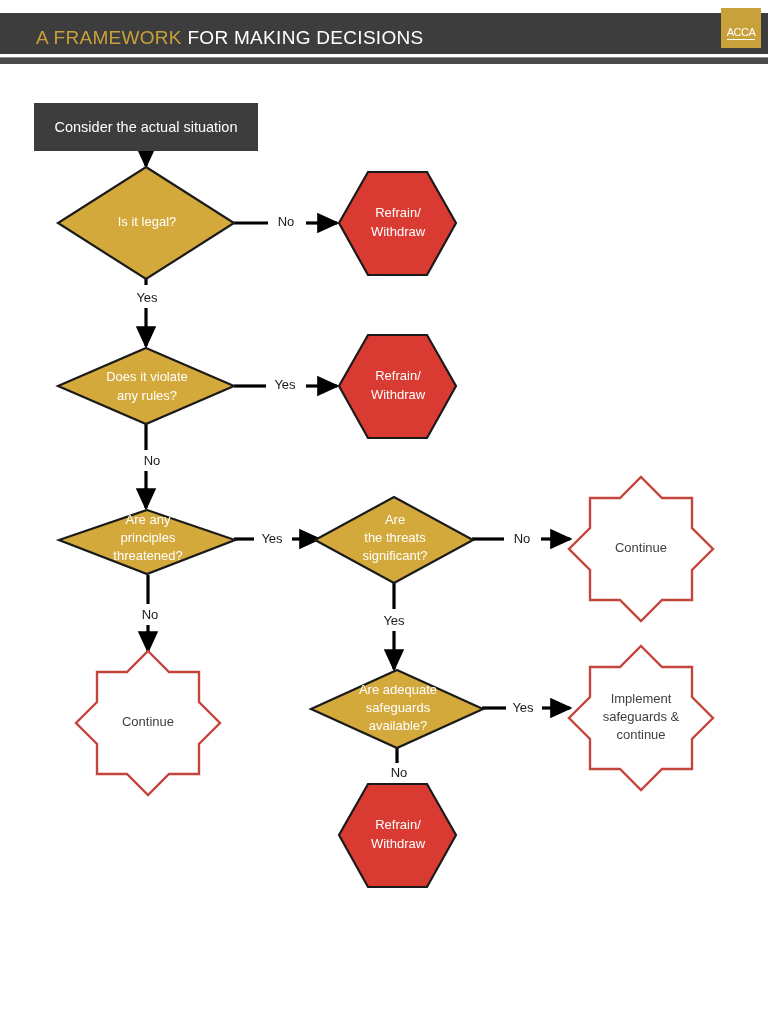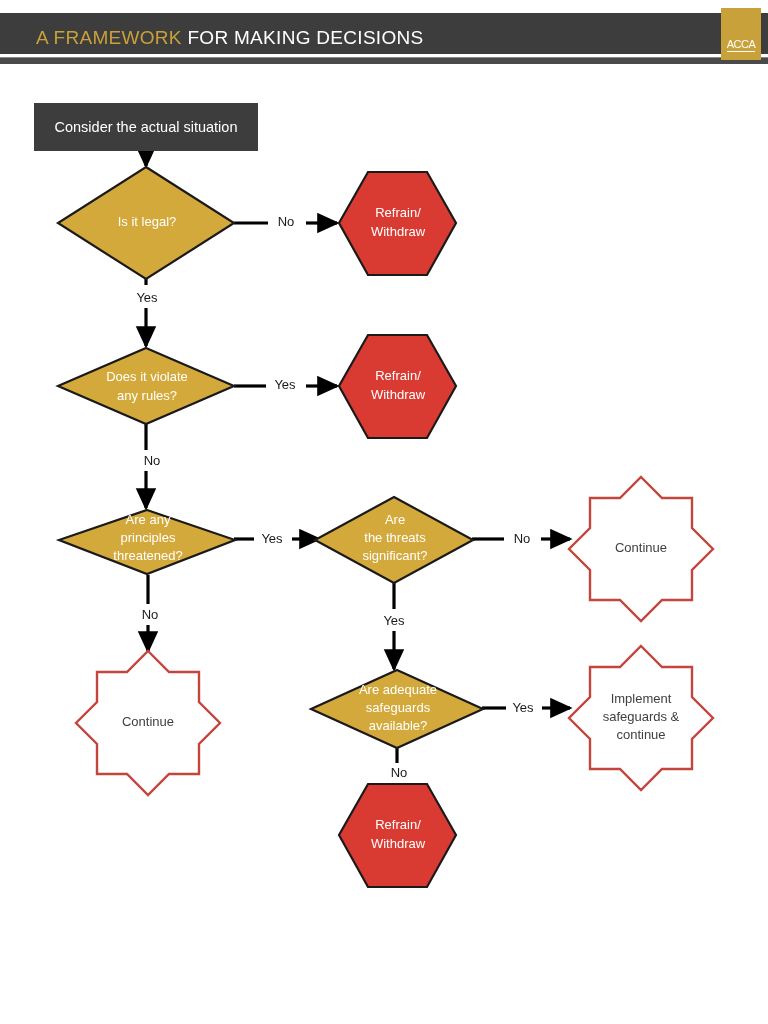--- a/index.html
+++ b/index.html
@@ -45,21 +45,21 @@
     height: 6px;
     background: #4a4a4a;
     border-top: 1px solid #8a8a8a;
   }
 
   #brand-logo {
     position: absolute;
     left: 721px;
     top: 8px;
     width: 40px;
-    height: 52px;
+    height: 40px;
     background: #c9a13b;
     display: flex;
     align-items: flex-end;
     justify-content: center;
   }
   #brand-logo-text {
     font-size: 11px;
     color: #ffffff;
     letter-spacing: -0.5px;
     border-bottom: 1.5px solid #ffffff;

